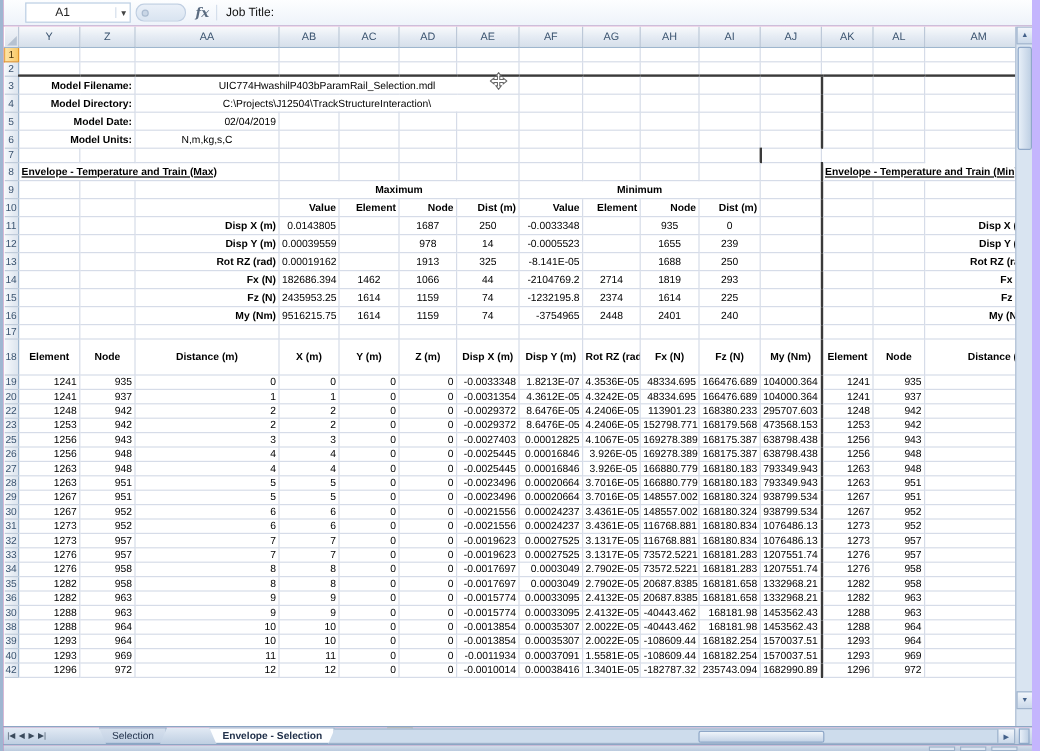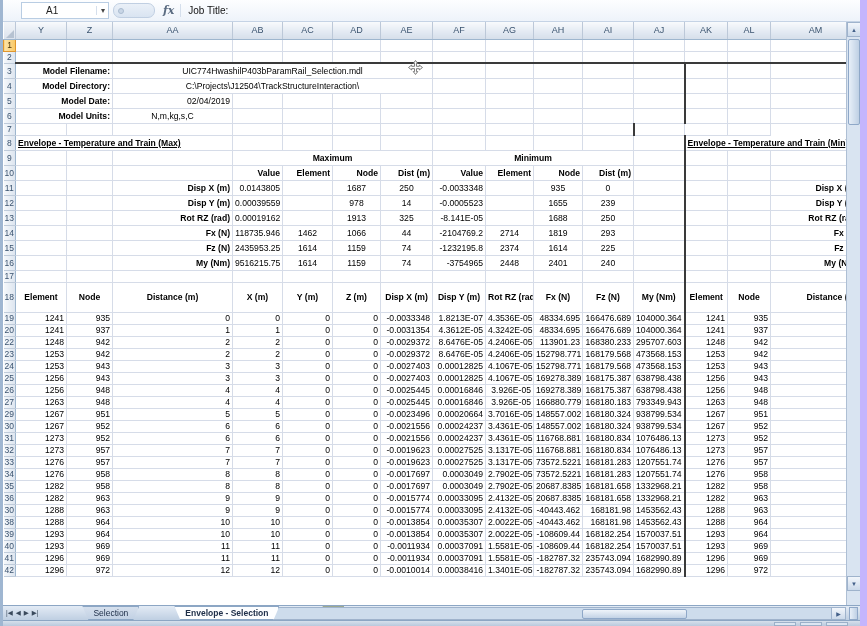--- a/index.html
+++ b/index.html
@@ -372,21 +372,21 @@
           <td class="pb"></td>
             <td></td>
             <td></td>
           <td class="blk lbl rlab">Rot RZ (rad)</td>
         </tr>
           <tr class="r15">
           <th class="rh">14</th>
           <td></td>
             <td></td>
           <td class="blk lbl">Fx (N)</td>
-          <td class="blk val">118735.946</td>
+          <td class="blk val">182686.394</td>
           <td class="blk ctr">1462</td>
           <td class="blk ctr">1066</td>
           <td class="blk ctr">44</td>
           <td class="blk val">-2104769.2</td>
           <td class="blk ctr">2714</td>
           <td class="blk ctr">1819</td>
           <td class="blk ctr">293</td>
           <td class="pb"></td>
             <td></td>
             <td></td>
@@ -537,38 +537,20 @@
           <td class="dt">8.6476E-05</td>
           <td class="dt">4.2406E-05</td>
           <td class="dt">152798.771</td>
           <td class="dt">168179.568</td>
           <td class="dt pb">473568.153</td>
           <td class="dt">1253</td>
           <td class="dt">942</td>
           <td></td>
         </tr>
           <tr class="rd">
-          <th class="rh">24</th>
-          <td class="dt dl">1253</td>
-          <td class="dt">943</td>
-          <td class="dt">3</td>
-          <td class="dt">3</td>
-          <td class="dt">0</td>
-          <td class="dt">0</td>
-          <td class="dt">-0.0027403</td>
-          <td class="dt">0.00012825</td>
-          <td class="dt">4.1067E-05</td>
-          <td class="dt">152798.771</td>
-          <td class="dt">168179.568</td>
-          <td class="dt pb">473568.153</td>
-          <td class="dt">1253</td>
-          <td class="dt">943</td>
-          <td></td>
-        </tr>
-          <tr class="rd">
           <th class="rh">25</th>
           <td class="dt dl">1256</td>
           <td class="dt">943</td>
           <td class="dt">3</td>
           <td class="dt">3</td>
           <td class="dt">0</td>
           <td class="dt">0</td>
           <td class="dt">-0.0027403</td>
           <td class="dt">0.00012825</td>
           <td class="dt">4.1067E-05</td>
@@ -609,20 +591,38 @@
           <td class="dt">0.00016846</td>
           <td class="dt">3.926E-05</td>
           <td class="dt">166880.779</td>
           <td class="dt">168180.183</td>
           <td class="dt pb">793349.943</td>
           <td class="dt">1263</td>
           <td class="dt">948</td>
           <td></td>
         </tr>
           <tr class="rd">
+          <th class="rh">28</th>
+          <td class="dt dl">1263</td>
+          <td class="dt">951</td>
+          <td class="dt">5</td>
+          <td class="dt">5</td>
+          <td class="dt">0</td>
+          <td class="dt">0</td>
+          <td class="dt">-0.0023496</td>
+          <td class="dt">0.00020664</td>
+          <td class="dt">3.7016E-05</td>
+          <td class="dt">166880.779</td>
+          <td class="dt">168180.183</td>
+          <td class="dt pb">793349.943</td>
+          <td class="dt">1263</td>
+          <td class="dt">951</td>
+          <td></td>
+        </tr>
+          <tr class="rd">
           <th class="rh">29</th>
           <td class="dt dl">1267</td>
           <td class="dt">951</td>
           <td class="dt">5</td>
           <td class="dt">5</td>
           <td class="dt">0</td>
           <td class="dt">0</td>
           <td class="dt">-0.0023496</td>
           <td class="dt">0.00020664</td>
           <td class="dt">3.7016E-05</td>
@@ -821,38 +821,20 @@
           <td class="dt">11</td>
           <td class="dt">0</td>
           <td class="dt">0</td>
           <td class="dt">-0.0011934</td>
           <td class="dt">0.00037091</td>
           <td class="dt">1.5581E-05</td>
           <td class="dt">-108609.44</td>
           <td class="dt">168182.254</td>
           <td class="dt pb">1570037.51</td>
           <td class="dt">1293</td>
-          <td class="dt">969</td>
-          <td></td>
-        </tr>
-          <tr class="rd">
-          <th class="rh">41</th>
-          <td class="dt dl">1296</td>
-          <td class="dt">969</td>
-          <td class="dt">11</td>
-          <td class="dt">11</td>
-          <td class="dt">0</td>
-          <td class="dt">0</td>
-          <td class="dt">-0.0011934</td>
-          <td class="dt">0.00037091</td>
-          <td class="dt">1.5581E-05</td>
-          <td class="dt">-182787.32</td>
-          <td class="dt">235743.094</td>
-          <td class="dt pb">1682990.89</td>
-          <td class="dt">1296</td>
           <td class="dt">969</td>
           <td></td>
         </tr>
           <tr class="rd">
           <th class="rh">42</th>
           <td class="dt dl">1296</td>
           <td class="dt">972</td>
           <td class="dt">12</td>
           <td class="dt">12</td>
           <td class="dt">0</td>

